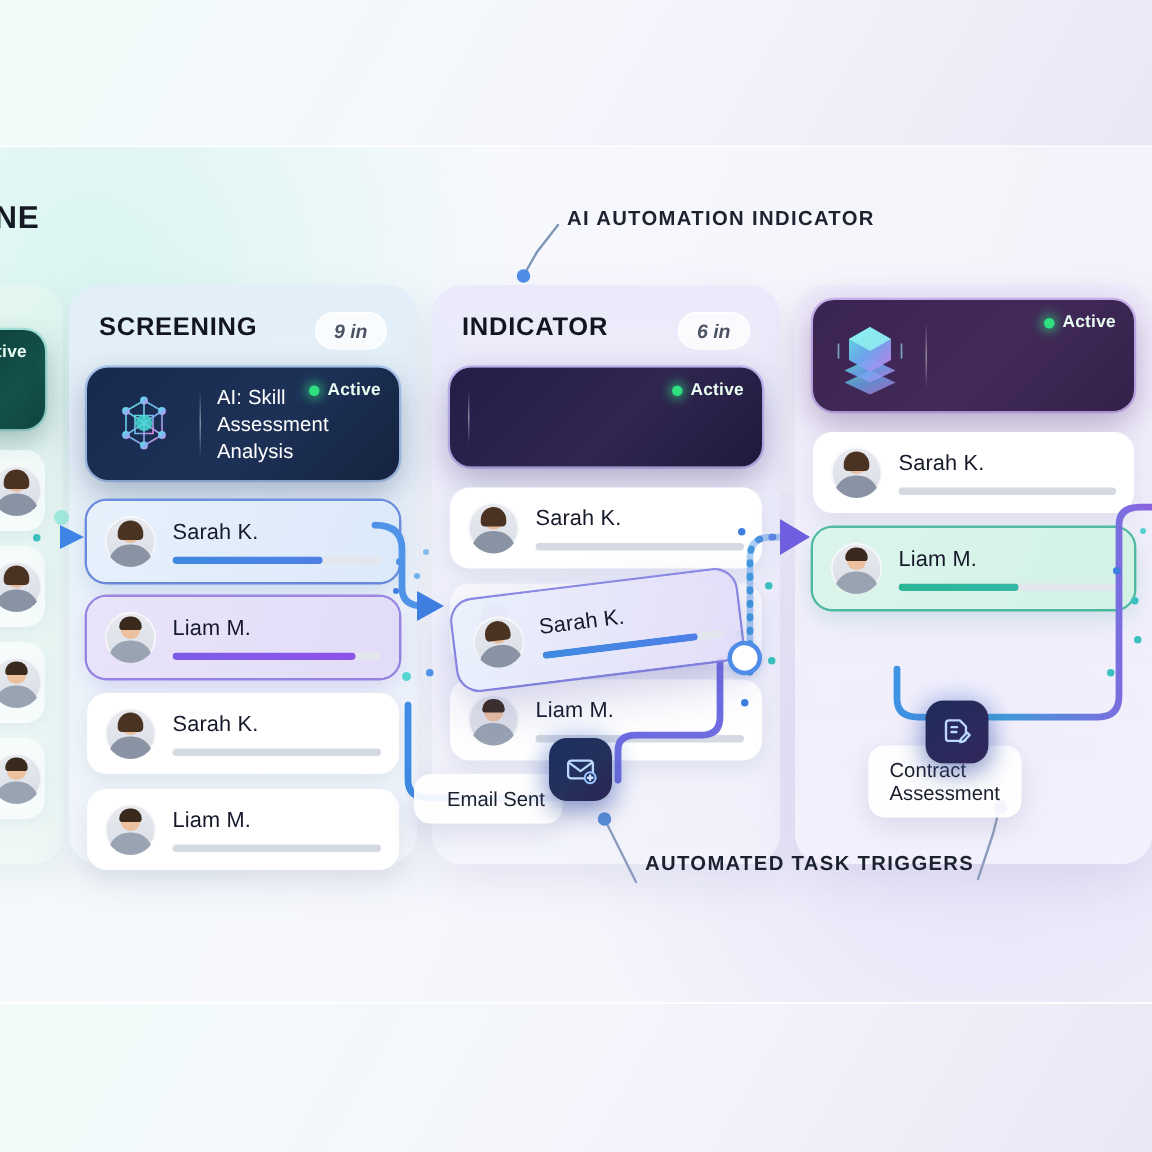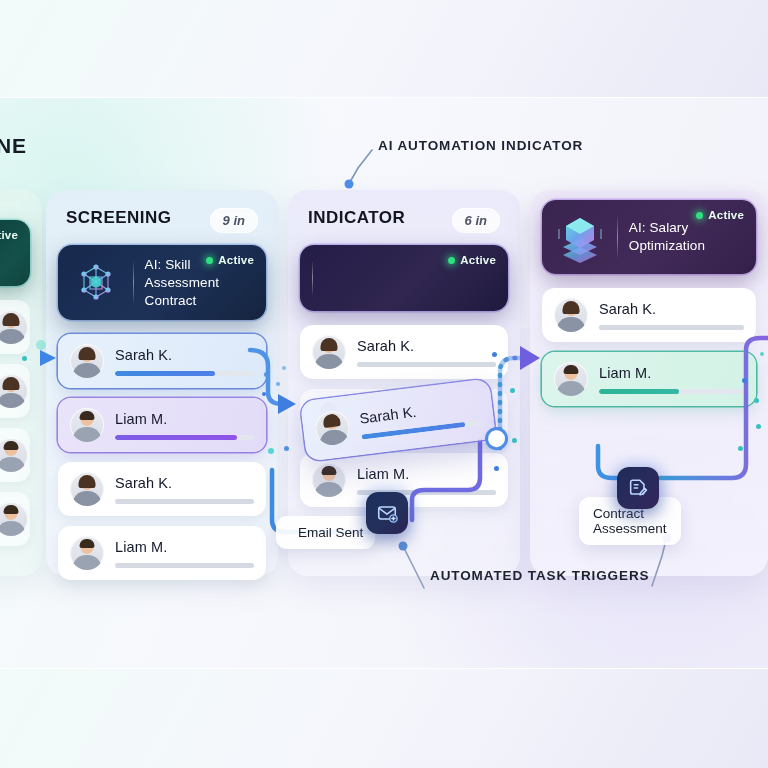--- a/index.html
+++ b/index.html
@@ -278,21 +278,21 @@
           <circle cx="26" cy="10" r="2.6"></circle>
             <circle cx="38" cy="17" r="2.6"></circle>
             <circle cx="38" cy="33" r="2.6"></circle>
           <circle cx="26" cy="40" r="2.6"></circle>
             <circle cx="14" cy="33" r="2.6"></circle>
             <circle cx="14" cy="17" r="2.6"></circle>
         </g>
       </svg>
     </div>
     <div class="ai-div"></div>
-    <div class="ai-label">AI: Skill Assessment Contract</div>
+    <div class="ai-label">AI: Skill Assessment Analysis</div>
     <div class="ai-status">
       <span class="dot-live"></span>
       <span>Active</span>
     </div>
   </div>
 
   <div class="cards">
     <div class="ccard sel-blue">
       <div class="avatar av-f">
           <span class="av-body"></span>
@@ -417,21 +417,20 @@
         <path d="M26 36 L43 44 L26 52 L9 44 Z" fill="url(#gcub)" opacity=".75"></path>
         <path d="M26 28 L43 36 L26 44 L9 36 Z" fill="url(#gcub)" opacity=".85"></path>
         <path d="M26 7 L40 15 L40 29 L26 37 L12 29 L12 15 Z" fill="url(#gcub)" opacity=".95"></path>
         <path d="M26 7 L40 15 L26 23 L12 15 Z" fill="#8ff0ee" opacity=".9"></path>
         <g stroke="#9fe9f5" stroke-width="1.1" opacity=".65">
           <path d="M5 18 L5 28 M47 18 L47 28"></path>
         </g>
       </svg>
     </div>
     <div class="ai-div"></div>
-    <div class="ai-label">AI: Salary Optimization</div>
     <div class="ai-status">
       <span class="dot-live"></span>
       <span>Active</span>
     </div>
   </div>
 
   <div class="cards">
     <div class="ccard">
       <div class="avatar av-f">
           <span class="av-body"></span>

